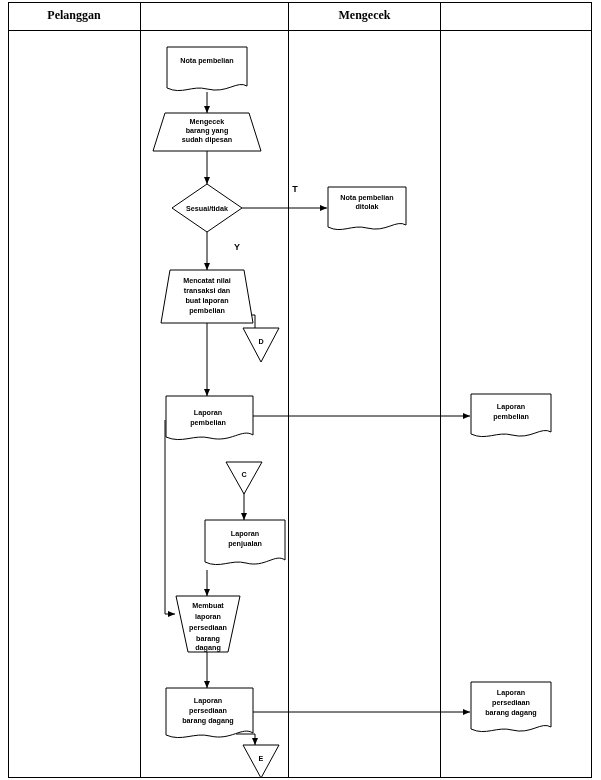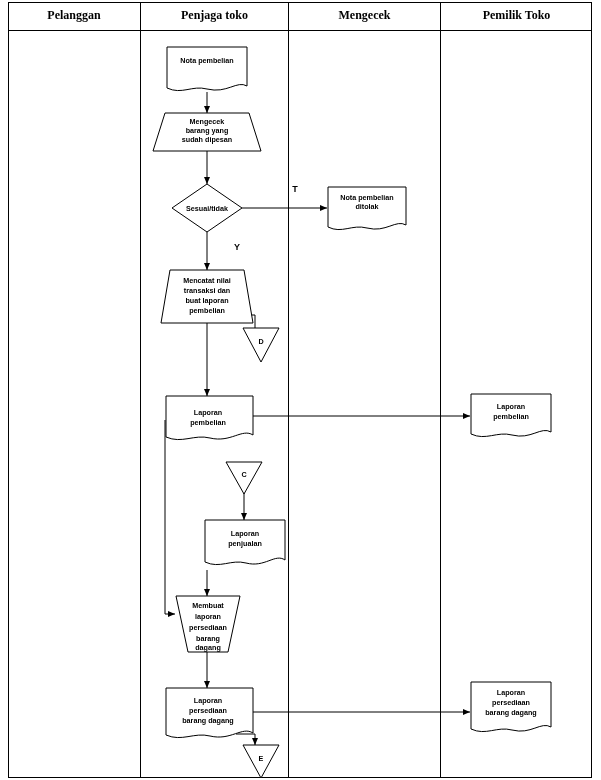--- a/index.html
+++ b/index.html
@@ -93,23 +93,21 @@
 <div id="sheet">
 
   <div class="frame"></div>
   <div class="header-row"></div>
 
   <div class="col-sep" style="left:140px;"></div>
   <div class="col-sep" style="left:288px;"></div>
   <div class="col-sep" style="left:440px;"></div>
 
   <div class="col-head" style="left:8px;  width:132px;">Pelanggan</div>
-  <div class="col-head" style="left:141px;width:147px;">Penjaga toko</div>
   <div class="col-head" style="left:289px;width:151px;">Mengecek</div>
-  <div class="col-head" style="left:441px;width:151px;">Pemilik Toko</div>
 
   <svg id="flow" viewBox="0 0 601 780">
     <defs>
       <marker id="arrow" markerWidth="8" markerHeight="8" refX="7" refY="3" orient="auto" markerUnits="userSpaceOnUse">
         <path d="M0,0 L7,3 L0,6 z" fill="#000"></path>
       </marker>
     </defs>
 
     <path class="line" d="M207,92 L207,113" marker-end="url(#arrow)"></path>
 

